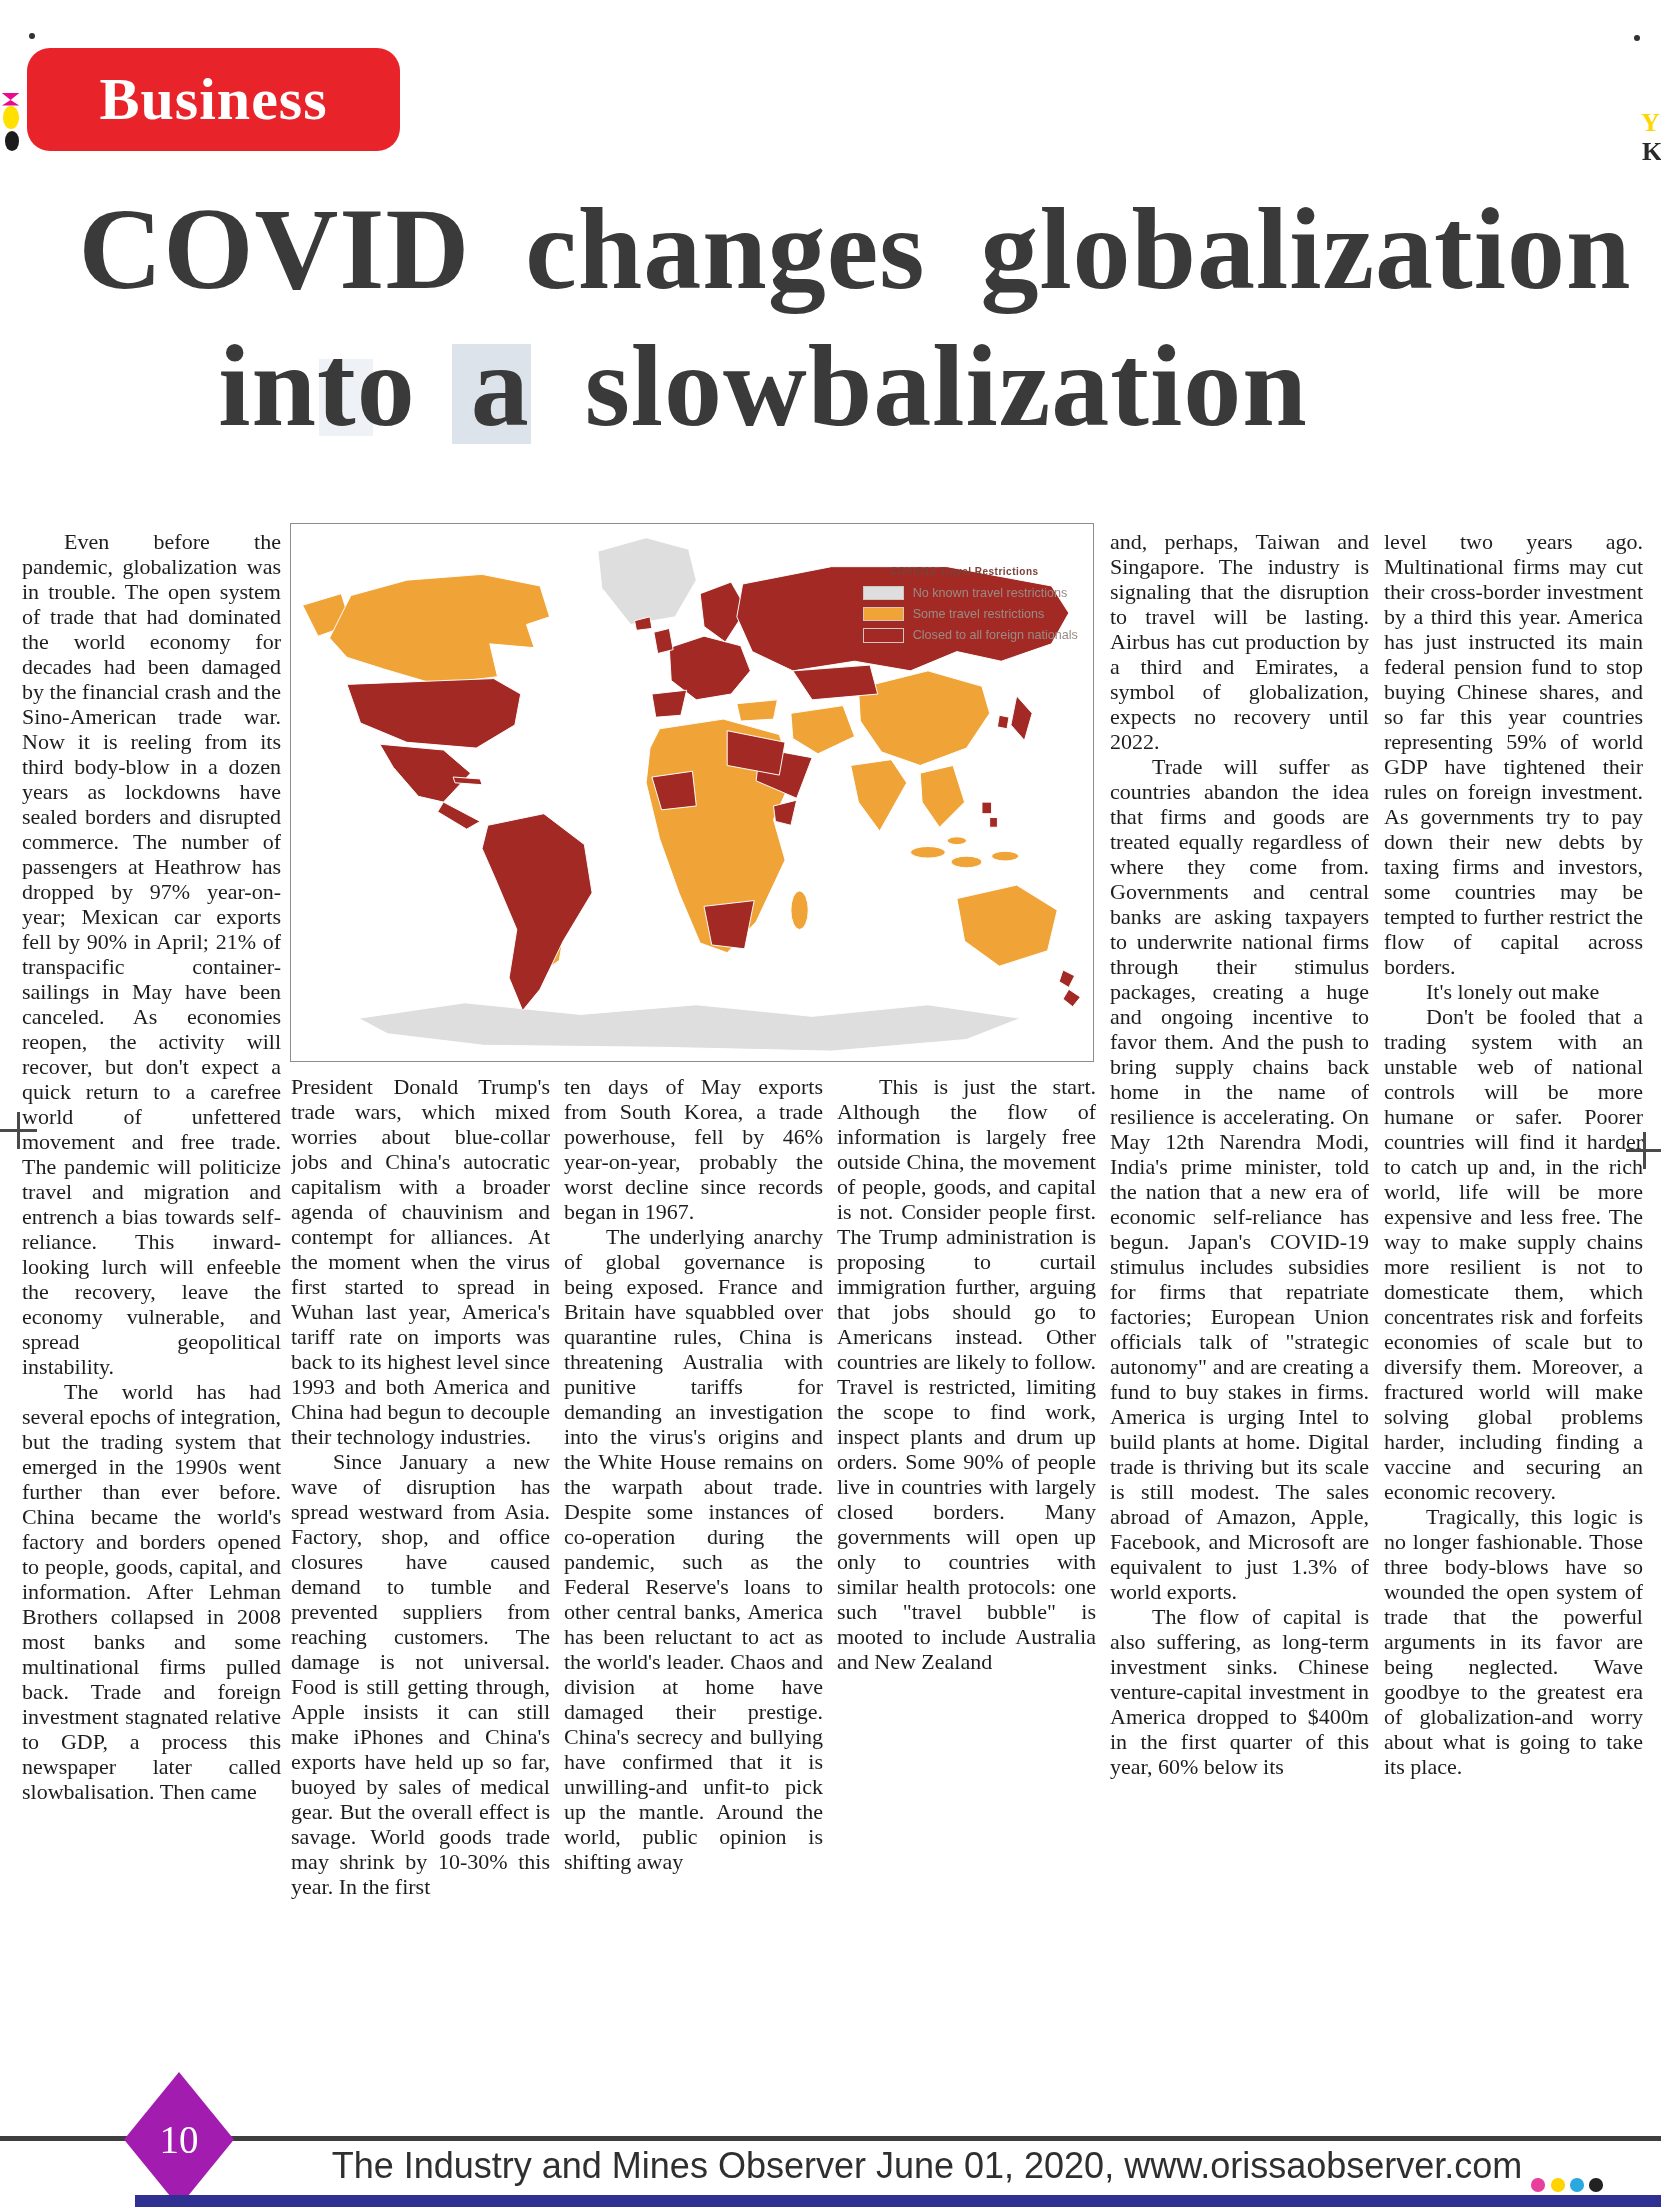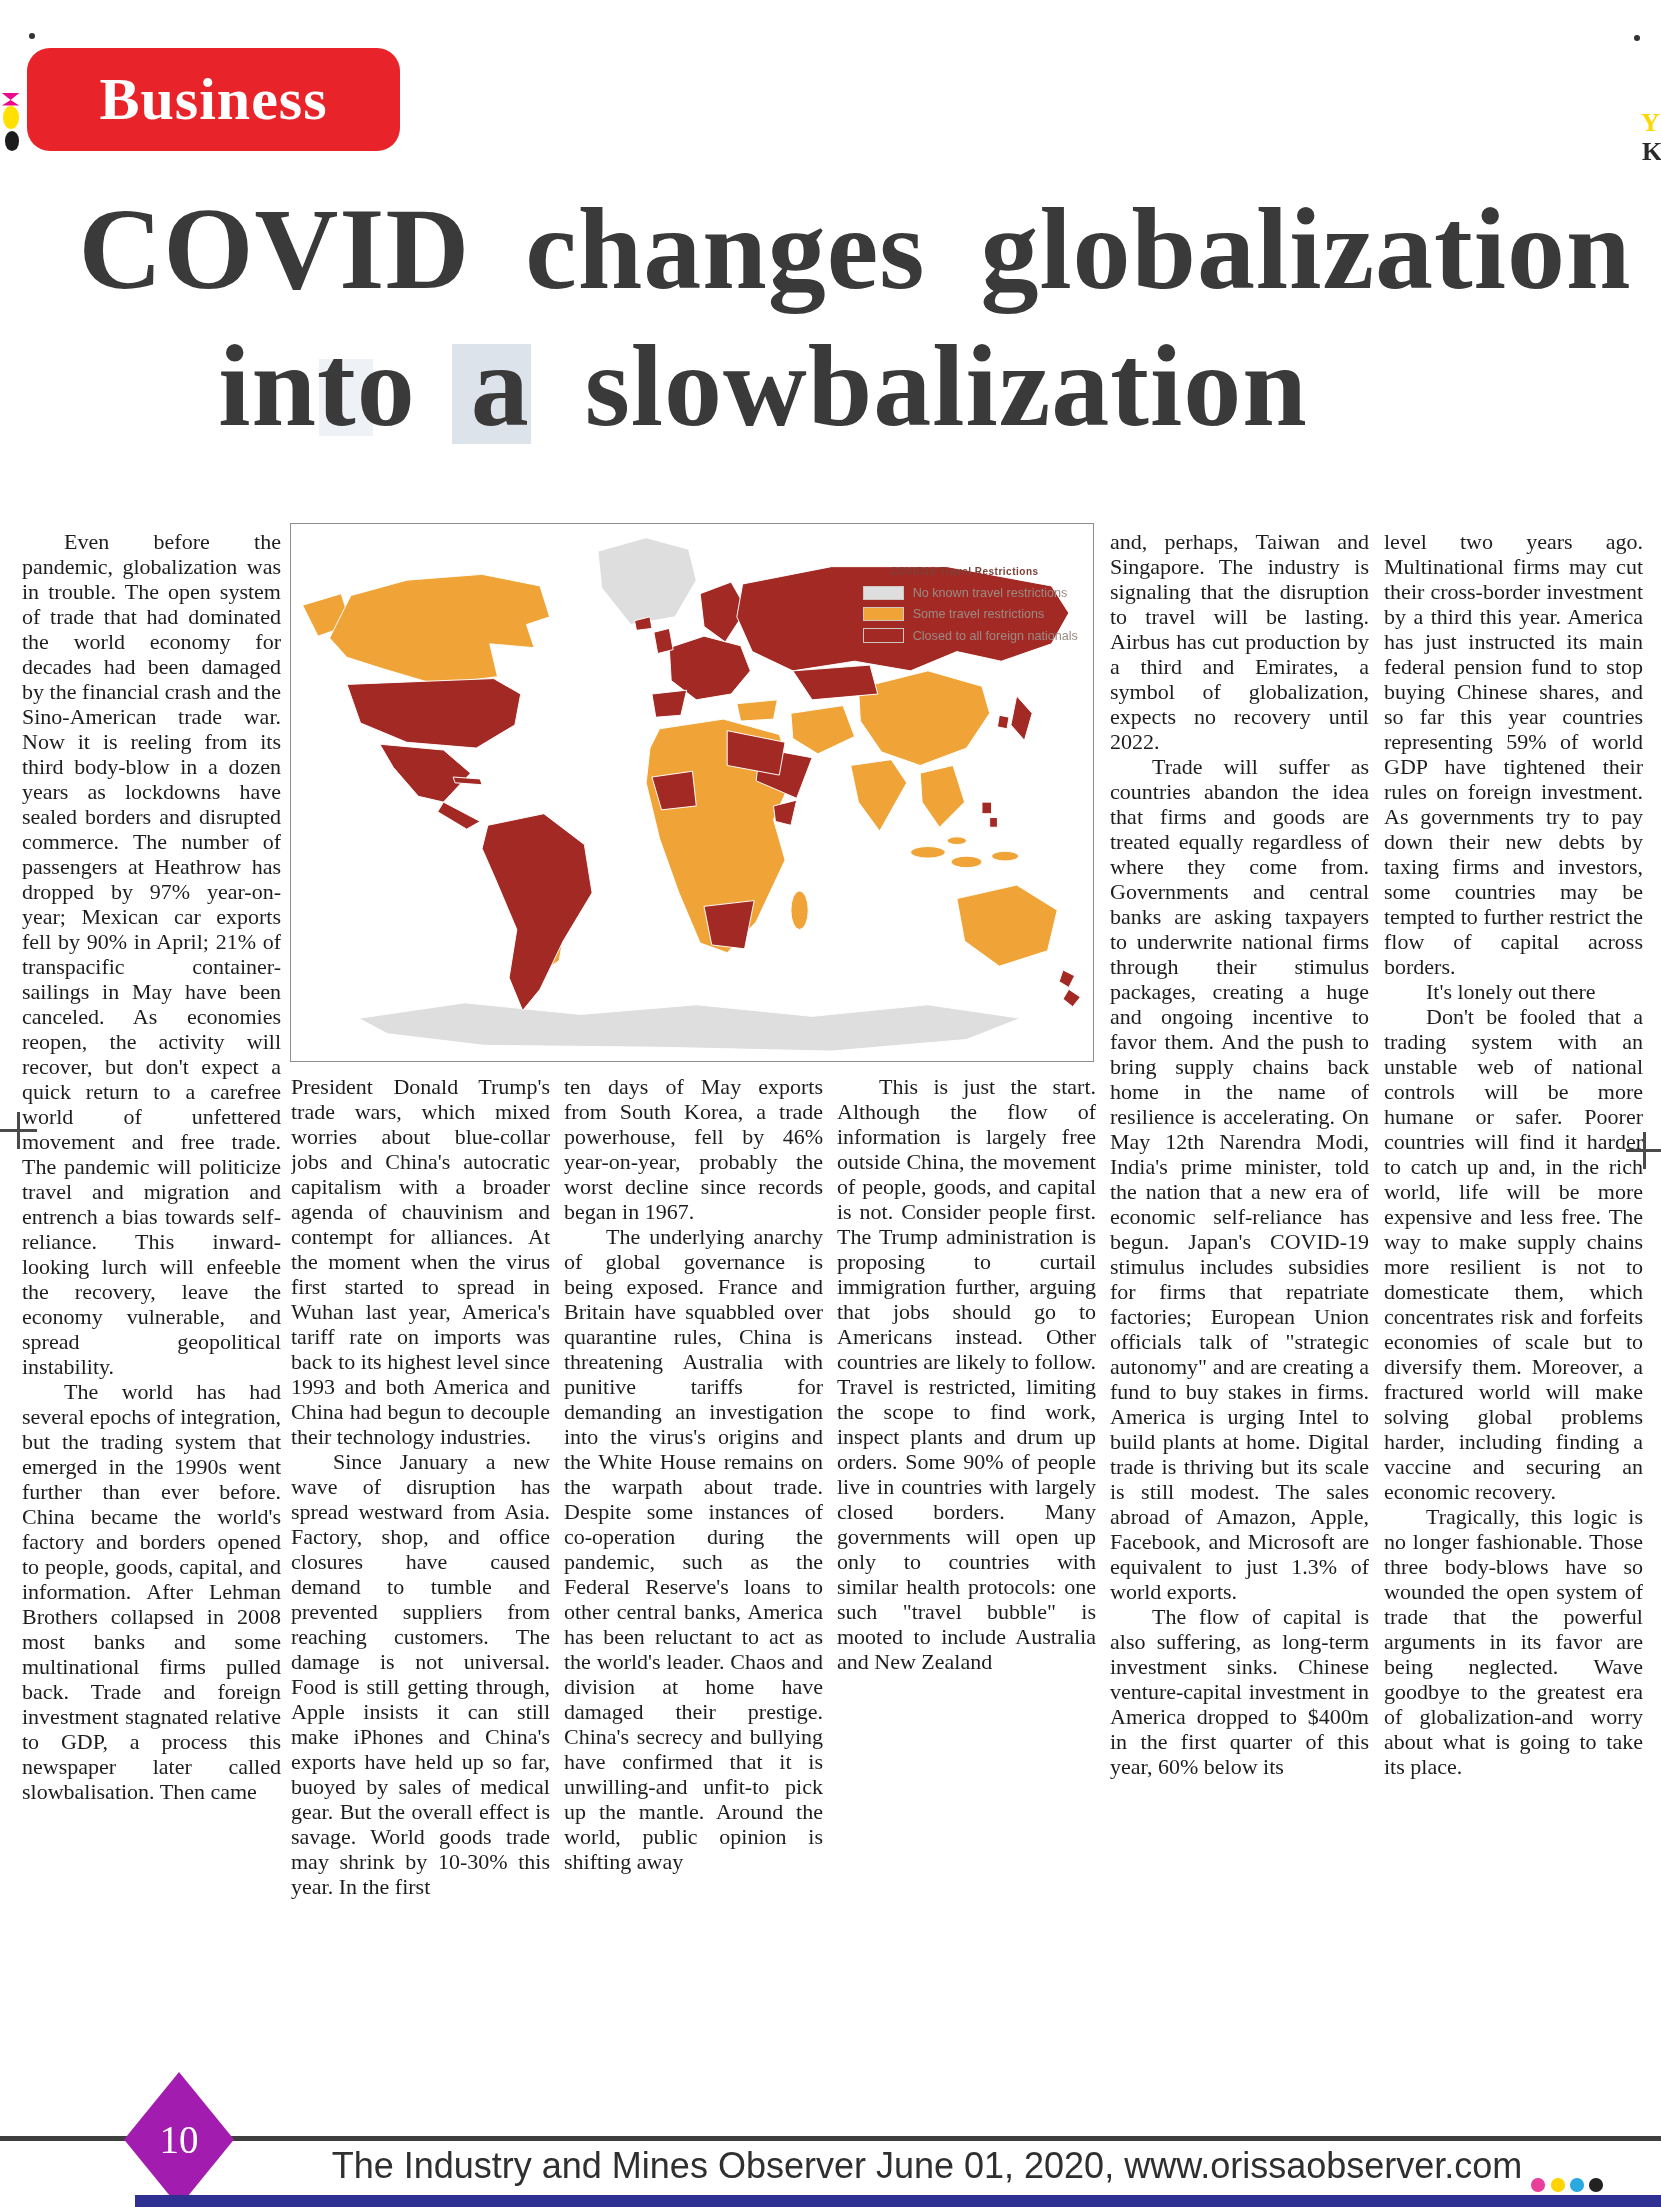--- a/index.html
+++ b/index.html
@@ -36,21 +36,21 @@
   .hl2{top:328px;left:0;width:100%;text-align:center;transform:translateX(-68px);}
   .hl-artifact{position:absolute;left:452px;top:344px;width:79px;height:100px;background:#dce3eb;}
   .hl-artifact2{position:absolute;left:319px;top:359px;width:54px;height:77px;background:#eef1f5;}
 
   
   .map{position:absolute;left:290px;top:523px;width:804px;height:539px;background:#ffffff;
        border:1.9px solid #8d8d8d;box-sizing:border-box;}
   .legend{position:absolute;left:572px;top:42px;width:224px;}
   .legend-title{font-family:"Liberation Sans",sans-serif;font-size:10px;font-weight:bold;
                 color:#7c4038;letter-spacing:0.5px;margin-bottom:8.7px;margin-left:27px;}
-  .legend-row{display:flex;align-items:center;margin-bottom:6.8px;}
+  .legend-row{display:flex;align-items:flex-start;margin-bottom:6.8px;}
   .legend-swatch{width:41px;height:14.5px;margin-right:8.7px;border:1px solid #cfc6c2;box-sizing:border-box;}
   .legend-label{font-family:"Liberation Sans",sans-serif;font-size:12.6px;color:#9a8b85;}
   .m-gray{fill:#dedede;}
   .m-orange{fill:#f0a437;}
   .m-red{fill:#a32a24;}
 
   
   .col{position:absolute;width:259px;text-align:justify;font-size:22px;line-height:25px;
        color:#1d1d1d;overflow:hidden;}
   .col p{margin:0;}
@@ -178,21 +178,21 @@
   <div class="col c3">
     <p class="ind">This is just the start. Although the flow of information is largely free outside China, the movement of people, goods, and capital is not. Consider people first. The Trump administration is proposing to curtail immigration further, arguing that jobs should go to Americans instead. Other countries are likely to follow. Travel is restricted, limiting the scope to find work, inspect plants and drum up orders. Some 90% of people live in countries with largely closed borders. Many governments will open up only to countries with similar health protocols: one such "travel bubble" is mooted to include Australia and New Zealand</p>
   </div>
   <div class="col c4">
     <p>and, perhaps, Taiwan and Singapore. The industry is signaling that the disruption to travel will be lasting. Airbus has cut production by a third and Emirates, a symbol of globalization, expects no recovery until 2022.</p>
     <p class="ind">Trade will suffer as countries abandon the idea that firms and goods are treated equally regardless of where they come from. Governments and central banks are asking taxpayers to underwrite national firms through their stimulus packages, creating a huge and ongoing incentive to favor them. And the push to bring supply chains back home in the name of resilience is accelerating. On May 12th Narendra Modi, India's prime minister, told the nation that a new era of economic self-reliance has begun. Japan's COVID-19 stimulus includes subsidies for firms that repatriate factories; European Union officials talk of "strategic autonomy" and are creating a fund to buy stakes in firms. America is urging Intel to build plants at home. Digital trade is thriving but its scale is still modest. The sales abroad of Amazon, Apple, Facebook, and Microsoft are equivalent to just 1.3% of world exports.</p>
     <p class="ind">The flow of capital is also suffering, as long-term investment sinks. Chinese venture-capital investment in America dropped to $400m in the first quarter of this year, 60% below its</p>
   </div>
   <div class="col c5">
     <p>level two years ago. Multinational firms may cut their cross-border investment by a third this year. America has just instructed its main federal pension fund to stop buying Chinese shares, and so far this year countries representing 59% of world GDP have tightened their rules on foreign investment. As governments try to pay down their new debts by taxing firms and investors, some countries may be tempted to further restrict the flow of capital across borders.</p>
-    <p class="ind">It's lonely out there</p>
+    <p class="ind">It's lonely out make</p>
     <p class="ind">Don't be fooled that a trading system with an unstable web of national controls will be more humane or safer. Poorer countries will find it harder to catch up and, in the rich world, life will be more expensive and less free. The way to make supply chains more resilient is not to domesticate them, which concentrates risk and forfeits economies of scale but to diversify them. Moreover, a fractured world will make solving global problems harder, including finding a vaccine and securing an economic recovery.</p>
     <p class="ind">Tragically, this logic is no longer fashionable. Those three body-blows have so wounded the open system of trade that the powerful arguments in its favor are being neglected. Wave goodbye to the greatest era of globalization-and worry about what is going to take its place.</p>
   </div>
 
   <div class="footer-rule"></div>
   <div class="page-diamond">
     <span>10</span>
   </div>
   <div class="footer-line">The Industry and Mines Observer June 01, 2020, www.orissaobserver.com</div>
   <div class="bottom-bar"></div>

